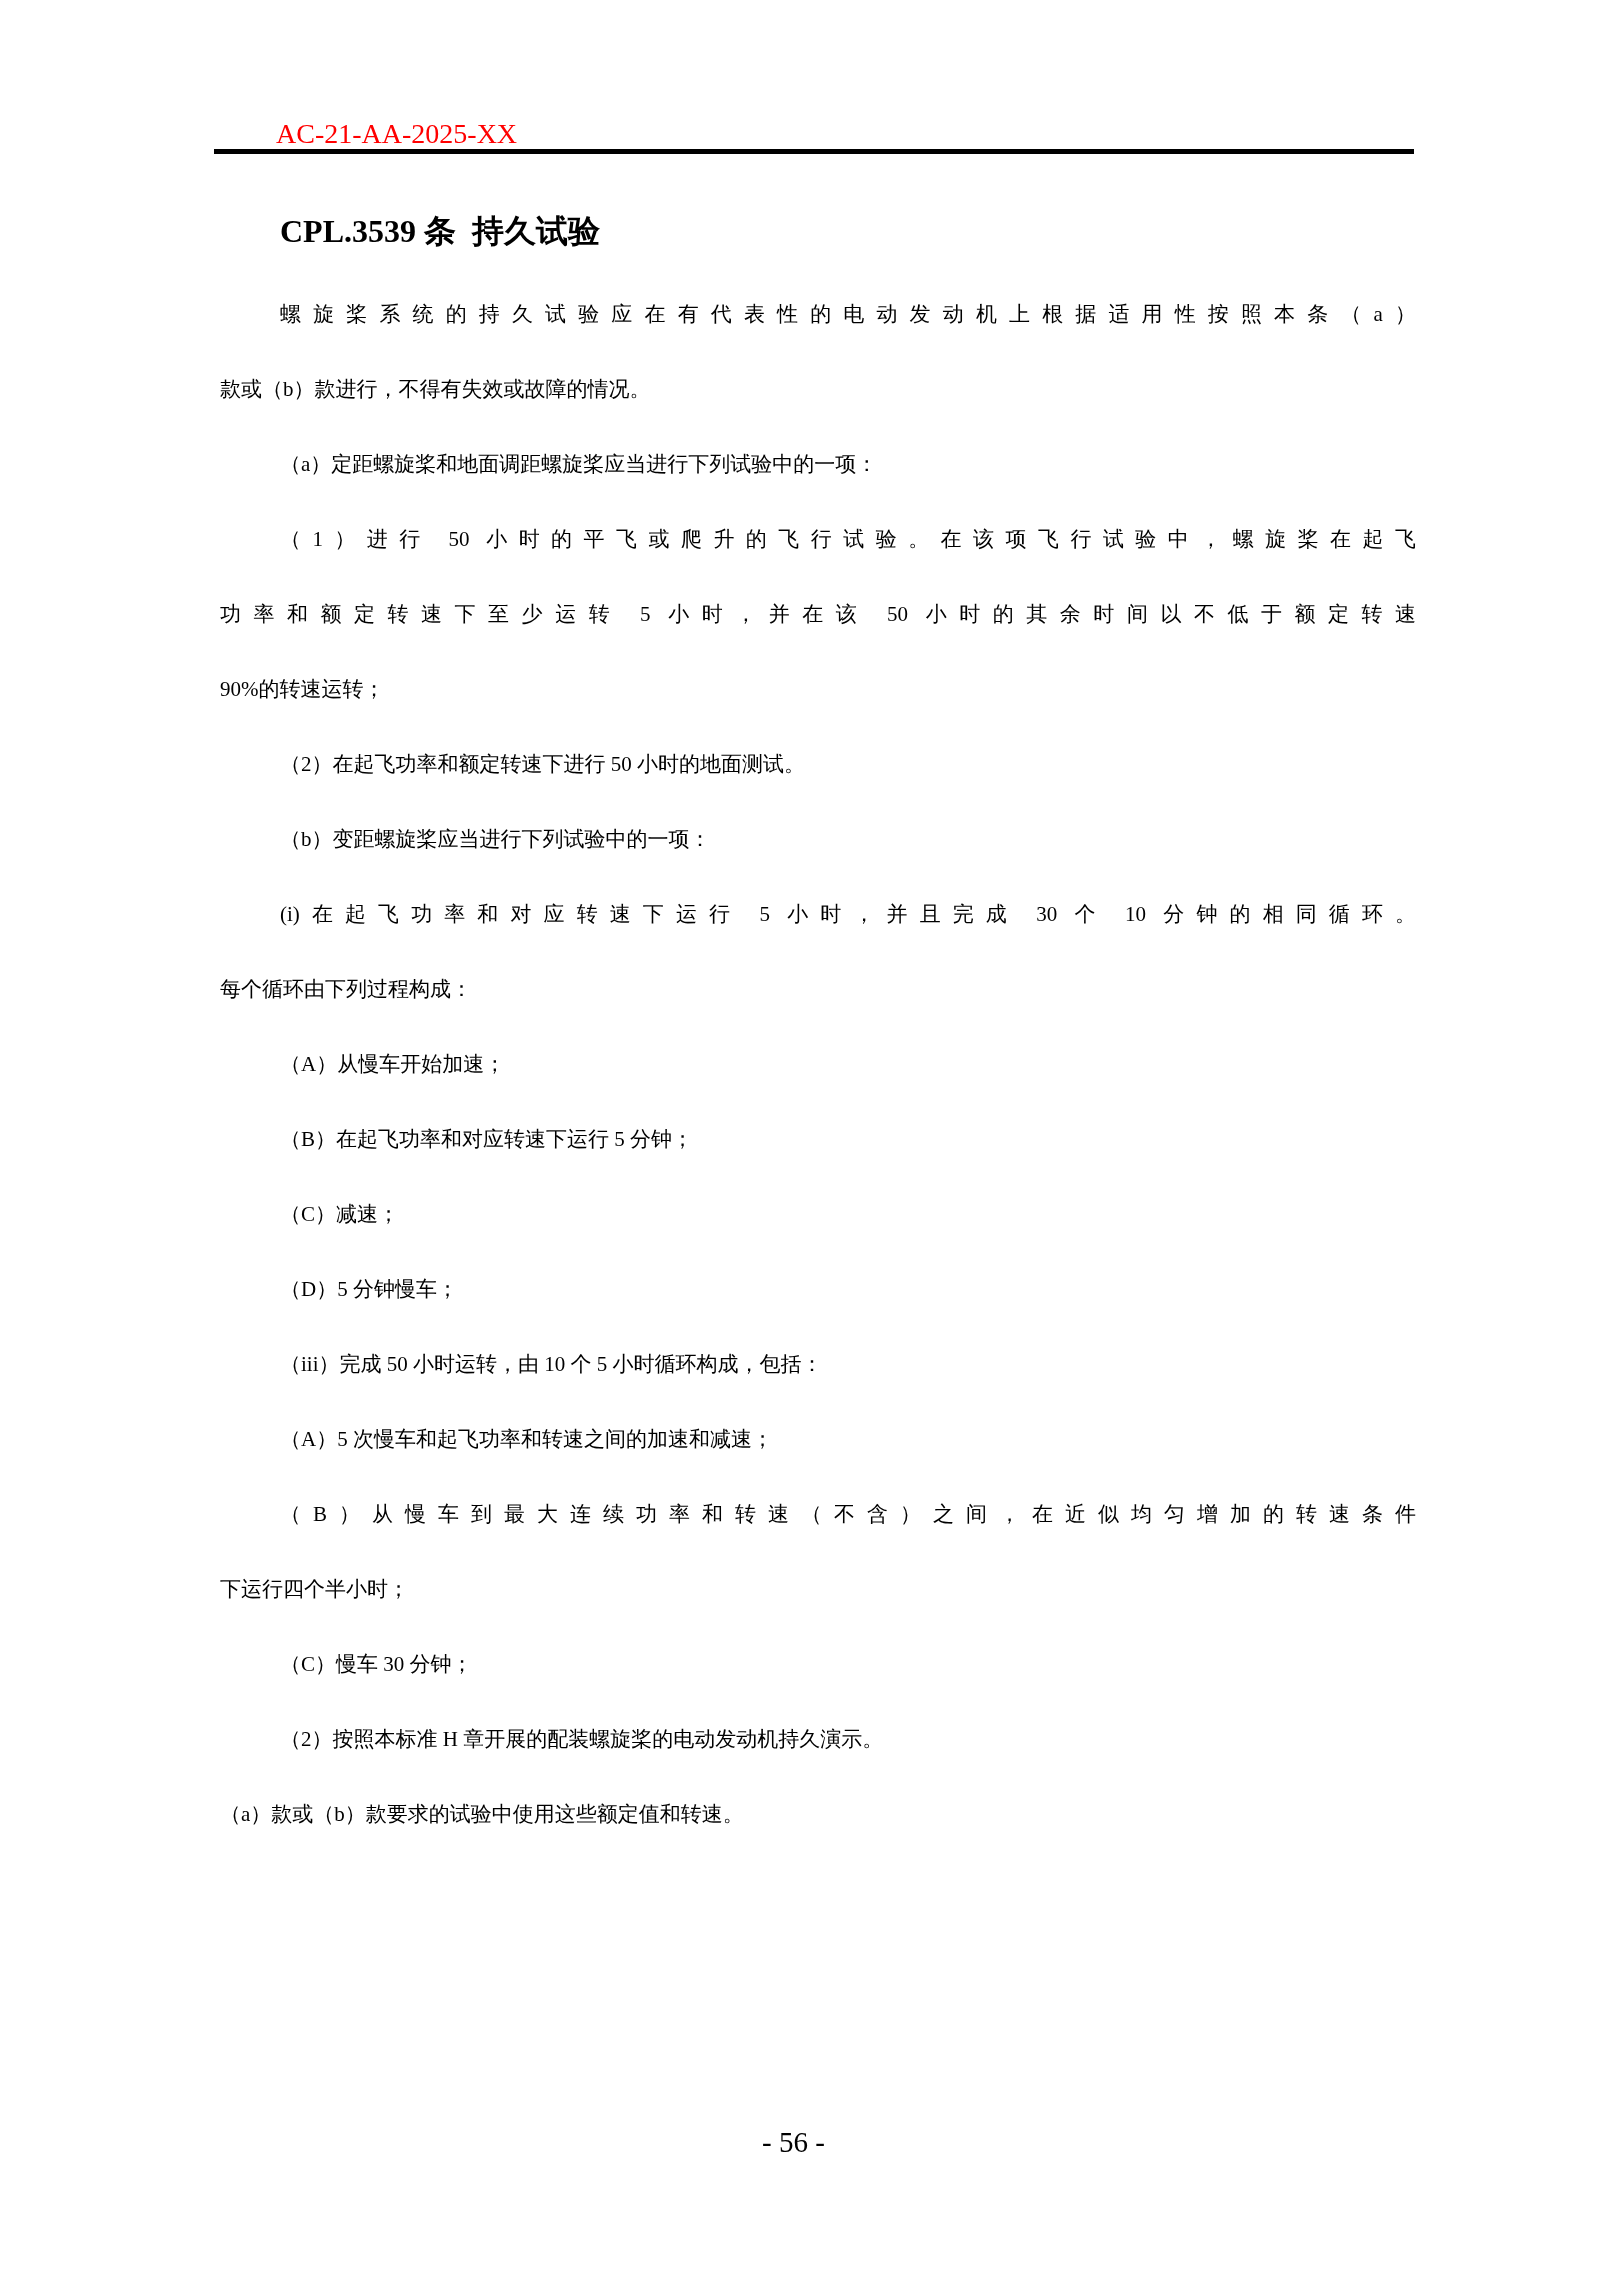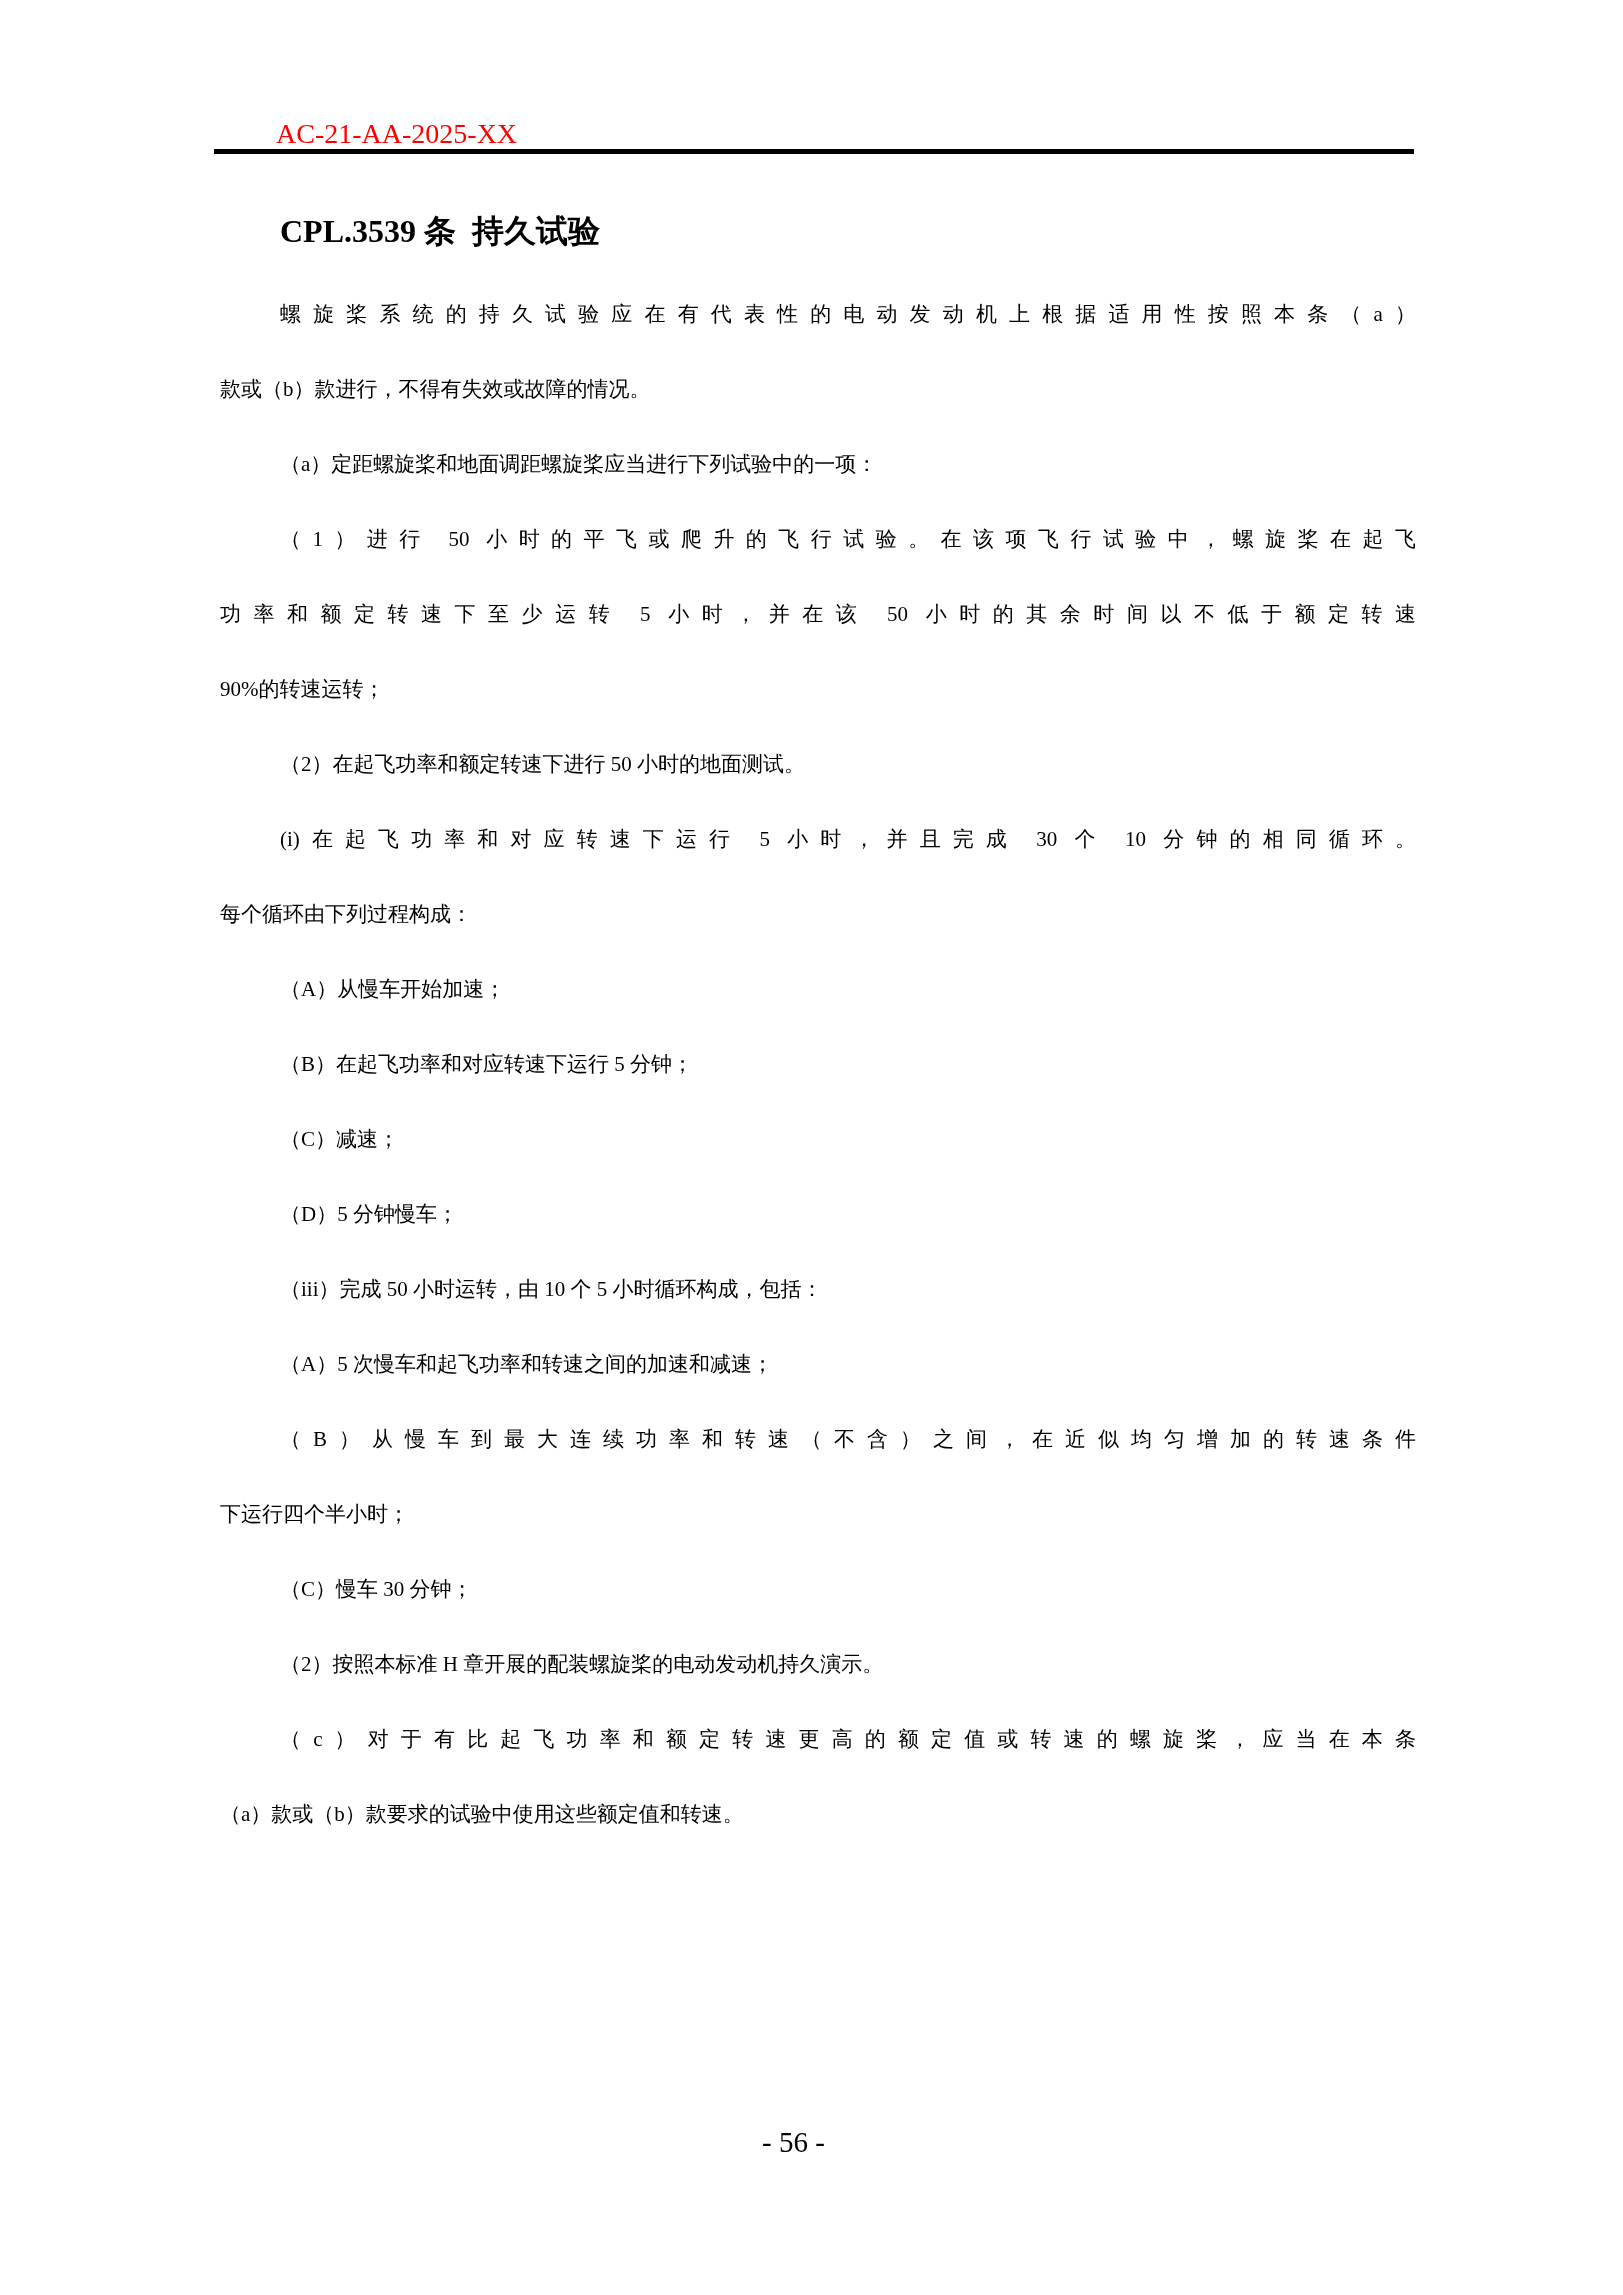--- a/index.html
+++ b/index.html
@@ -82,30 +82,30 @@
 <div class="doc-title">CPL.3539 条  持久试验</div>
 
 <div class="content">
     <div class="line indent justify">螺旋桨系统的持久试验应在有代表性的电动发动机上根据适用性按照本条（a）</div>
     <div class="line">款或（b）款进行，不得有失效或故障的情况。</div>
     <div class="line indent">（a）定距螺旋桨和地面调距螺旋桨应当进行下列试验中的一项：</div>
     <div class="line indent justify">（1）进行 50 小时的平飞或爬升的飞行试验。在该项飞行试验中，螺旋桨在起飞</div>
     <div class="line justify">功率和额定转速下至少运转 5 小时，并在该 50 小时的其余时间以不低于额定转速</div>
     <div class="line">90%的转速运转；</div>
     <div class="line indent">（2）在起飞功率和额定转速下进行 50 小时的地面测试。</div>
+    <div class="line indent">（b）变距螺旋桨应当进行下列试验中的一项：</div>
     <div class="line indent justify">(i)在起飞功率和对应转速下运行 5 小时，并且完成 30 个 10 分钟的相同循环。</div>
     <div class="line">每个循环由下列过程构成：</div>
     <div class="line indent">（A）从慢车开始加速；</div>
     <div class="line indent">（B）在起飞功率和对应转速下运行 5 分钟；</div>
     <div class="line indent">（C）减速；</div>
     <div class="line indent">（D）5 分钟慢车；</div>
     <div class="line indent">（iii）完成 50 小时运转，由 10 个 5 小时循环构成，包括：</div>
     <div class="line indent">（A）5 次慢车和起飞功率和转速之间的加速和减速；</div>
     <div class="line indent justify">（B）从慢车到最大连续功率和转速（不含）之间，在近似均匀增加的转速条件</div>
     <div class="line">下运行四个半小时；</div>
     <div class="line indent">（C）慢车 30 分钟；</div>
     <div class="line indent">（2）按照本标准 H 章开展的配装螺旋桨的电动发动机持久演示。</div>
-    <div class="line indent justify">（c）对于有比起飞功率和额定转速更高的额定值或转速的螺旋桨，应当在本条</div>
     <div class="line">（a）款或（b）款要求的试验中使用这些额定值和转速。</div>
   </div>
 
 <div class="page-footer">- 56 -</div>
 
 
 </body></html>

